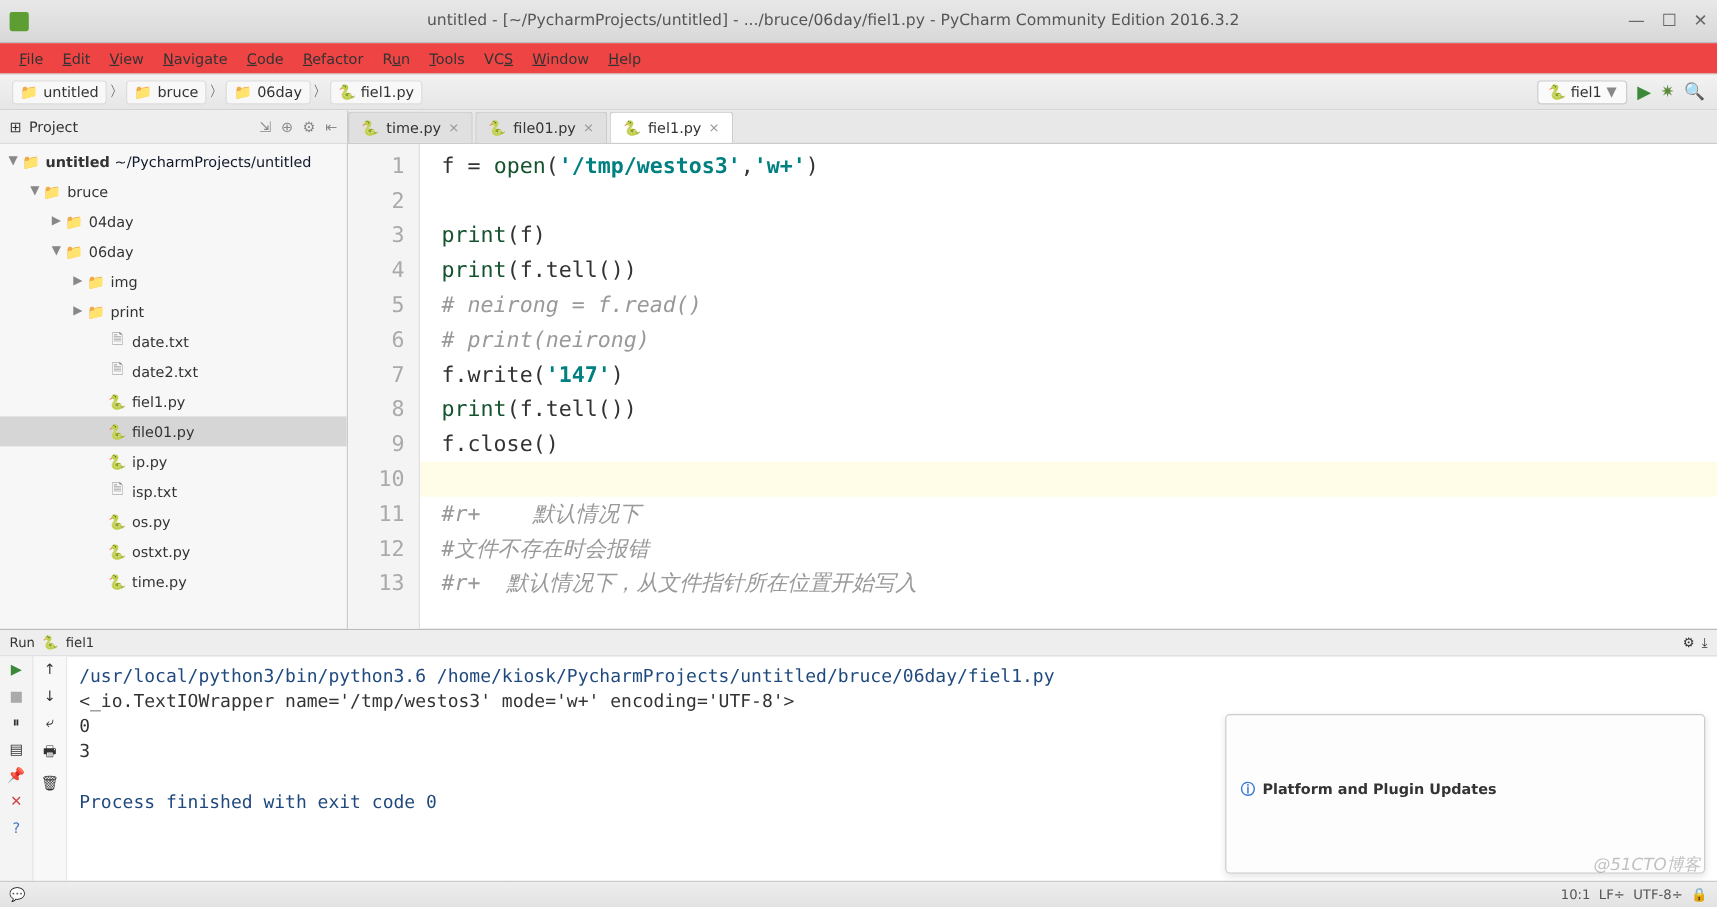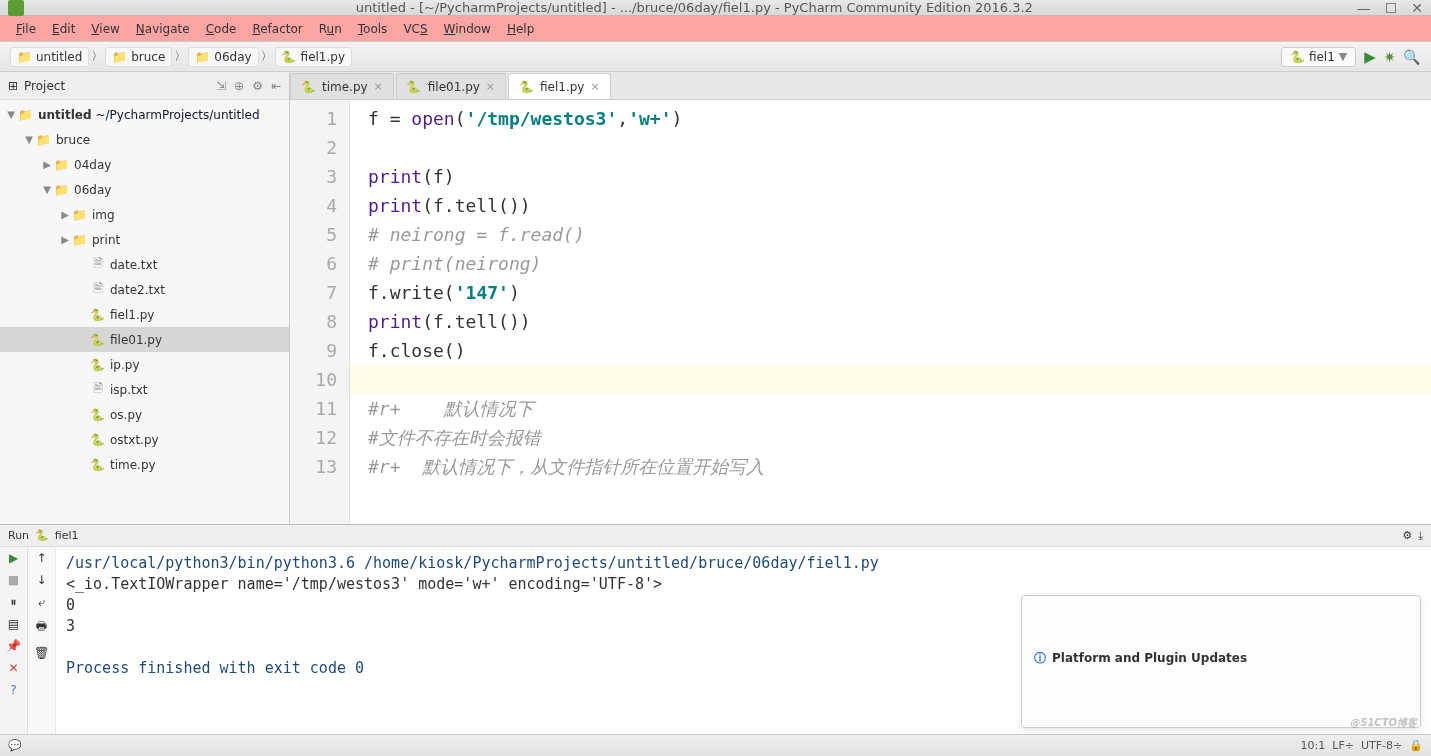--- a/index.html
+++ b/index.html
@@ -1,21 +1,21 @@
 <!DOCTYPE html>
 <html><head>
 <meta charset="utf-8">
 <style>
 * { box-sizing: border-box; margin: 0; padding: 0; }
 body { font-family: "DejaVu Sans", Arial, sans-serif; font-size: 12px; background: #f0f0f0; color: #333; width: 1431px; height: 756px; overflow: hidden; display: flex; flex-direction: column; }
-.titlebar { background: linear-gradient(#e8e8e8, #d8d8d8); height: 16px; display: flex; align-items: center; padding: 0 8px; border-bottom: 1px solid #bbb; }
+.titlebar { background: linear-gradient(#e8e8e8, #d8d8d8); height: 36px; display: flex; align-items: center; padding: 0 8px; border-bottom: 1px solid #bbb; }
 .titlebar .app-icon { width: 16px; height: 16px; background: #5c9e31; border-radius: 2px; margin-right: 8px; }
 .titlebar .title { flex: 1; text-align: center; color: #555; font-size: 13px; }
 .titlebar .wc { display: flex; gap: 14px; font-size: 14px; color: #666; }
-.menubar { background: #fca5a5; height: 26px; display: flex; align-items: center; padding: 0 10px; gap: 4px; border-bottom: 1px solid #ccc; }
+.menubar { background: #ef4444; height: 26px; display: flex; align-items: center; padding: 0 10px; gap: 4px; border-bottom: 1px solid #ccc; }
 .menubar .mitem { padding: 3px 6px; cursor: pointer; }
 .menubar .mitem u { text-decoration: underline; }
 .toolbar { background: linear-gradient(#f2f2f2, #e6e6e6); height: 30px; display: flex; align-items: center; padding: 0 10px; border-bottom: 1px solid #ccc; }
 .breadcrumb { display: flex; align-items: center; gap: 2px; flex: 1; }
 .crumb { display: flex; align-items: center; padding: 2px 6px; background: #f8f8f8; border: 1px solid #ddd; border-radius: 3px; gap: 4px; }
 .toolbar-right { display: flex; align-items: center; gap: 8px; }
 .run-config { display: flex; align-items: center; gap: 4px; padding: 2px 8px; border: 1px solid #ccc; border-radius: 3px; background: #fafafa; }
 .run-btn { color: #3a8a3a; font-size: 15px; }
 .bug-btn { color: #5a8a3a; font-size: 14px; }
 .search-btn { color: #777; font-size: 14px; }
@@ -34,42 +34,42 @@
 .pathhint { color: #0f172a; margin-left: 4px; }
 .editor-area { flex: 1; display: flex; flex-direction: column; background: #fff; }
 .tabs { display: flex; background: #e8e8e8; border-bottom: 1px solid #ccc; height: 28px; align-items: flex-end; }
 .tab { display: flex; align-items: center; padding: 4px 10px; border: 1px solid #ccc; border-bottom: none; background: #e0e0e0; margin-right: 2px; gap: 6px; border-radius: 3px 3px 0 0; height: 26px; }
 .tab.active { background: #fff; }
 .tab .close { color: #999; font-size: 11px; }
 .code-editor { flex: 1; display: flex; font-family: "DejaVu Sans Mono", monospace; font-size: 18px; overflow: hidden; position: relative; }
 .gutter { width: 60px; background: #f4f4f4; border-right: 1px solid #e0e0e0; text-align: right; padding: 4px 12px 4px 0; color: #aaa; line-height: 29px; }
 .codelines { flex: 1; padding: 4px 0 4px 18px; line-height: 29px; white-space: pre; }
 .codelines .hl { background: #fffde7; display: block; margin-left: -18px; padding-left: 18px; }
-.kw-call { color: #4c1d95; }
+.kw-call { color: #14532d; }
 .str { color: #008080; font-weight: bold; }
 .cmt { color: #999; font-style: italic; }
 .run-panel { height: 210px; border-top: 1px solid #bbb; background: #fff; display: flex; flex-direction: column; }
 .run-hdr { height: 22px; background: #eee; display: flex; align-items: center; padding: 0 8px; gap: 6px; border-bottom: 1px solid #ddd; font-size: 11px; }
 .run-hdr .spacer { flex: 1; }
 .run-body { flex: 1; display: flex; }
 .run-gutter { width: 28px; background: #f4f4f4; border-right: 1px solid #e0e0e0; display: flex; flex-direction: column; align-items: center; padding: 4px 0; gap: 8px; }
 .run-gutter2 { width: 28px; background: #f8f8f8; border-right: 1px solid #e8e8e8; display: flex; flex-direction: column; align-items: center; padding: 4px 0; gap: 8px; }
 .run-out { flex: 1; padding: 6px 10px; font-family: "DejaVu Sans Mono", monospace; font-size: 15px; color: #1f497d; line-height: 21px; white-space: pre; position: relative; }
 .run-out .plain { color: #333; }
 .popup { position: absolute; right: 10px; bottom: 6px; width: 400px; background: #fdfdfd; border: 1px solid #ccc; border-radius: 4px; padding: 10px 12px; box-shadow: 0 2px 6px rgba(0,0,0,0.1); font-family: "DejaVu Sans", Arial, sans-serif; font-size: 12px; }
 .popup .phdr { font-weight: bold; display: flex; align-items: center; gap: 6px; margin-bottom: 6px; color: #333; }
 .popup a { color: #2a5db0; text-decoration: underline; }
 .statusbar { height: 22px; background: linear-gradient(#eee, #e2e2e2); border-top: 1px solid #ccc; display: flex; align-items: center; padding: 0 8px; font-size: 11px; color: #555; }
 .statusbar .sp { flex: 1; }
 .ico-sm { font-size: 11px; color: #888; }
 .green-play { color: #3a8a3a; }
 .grey-sq { color: #aaa; }
 .red-x { color: #c44; }
 .blue-q { color: #4a74c9; }
-.wm { position: absolute; right: 14px; bottom: 26px; color: rgba(120,120,120,0.45); font-size: 10px; font-style: italic; pointer-events:none;font-weight:bold; }
+.wm { position: absolute; right: 14px; bottom: 26px; color: rgba(120,120,120,0.45); font-size: 14px; font-style: italic; pointer-events:none; }
 </style>
 </head>
 <body>
 
 <div class="titlebar">
   <div class="app-icon"></div>
   <div class="title">untitled - [~/PycharmProjects/untitled] - .../bruce/06day/fiel1.py - PyCharm Community Edition 2016.3.2</div>
   <div class="wc">
     <span>—</span>
     <span>☐</span>

